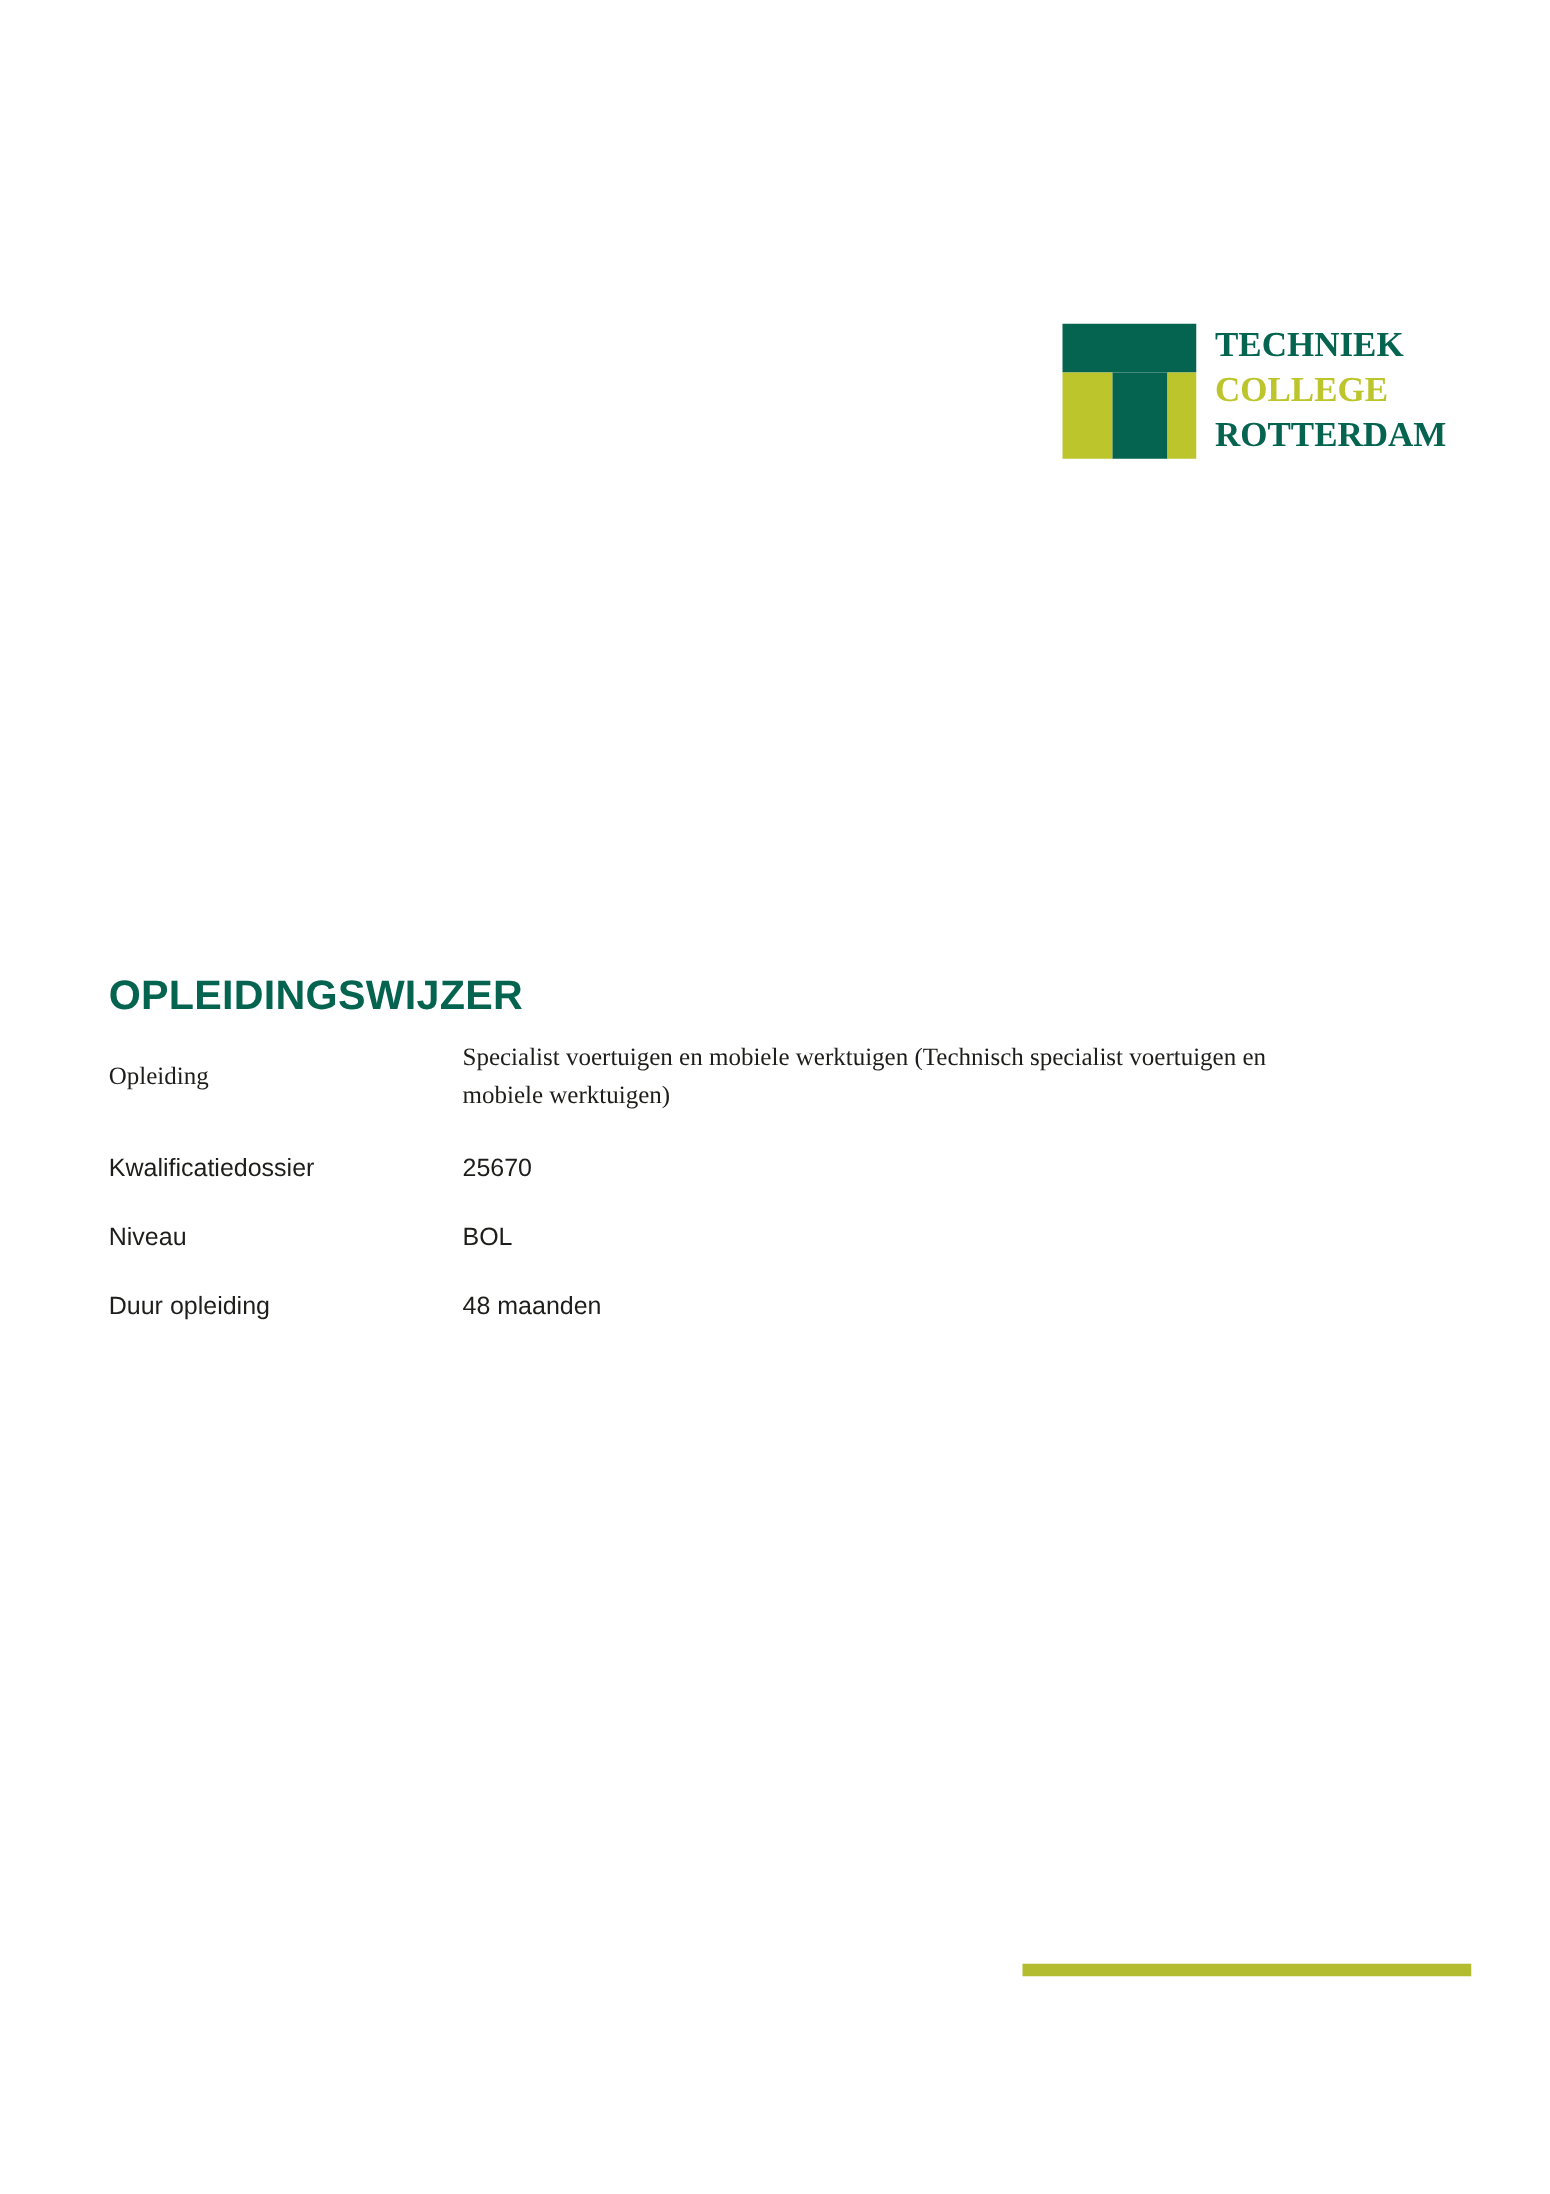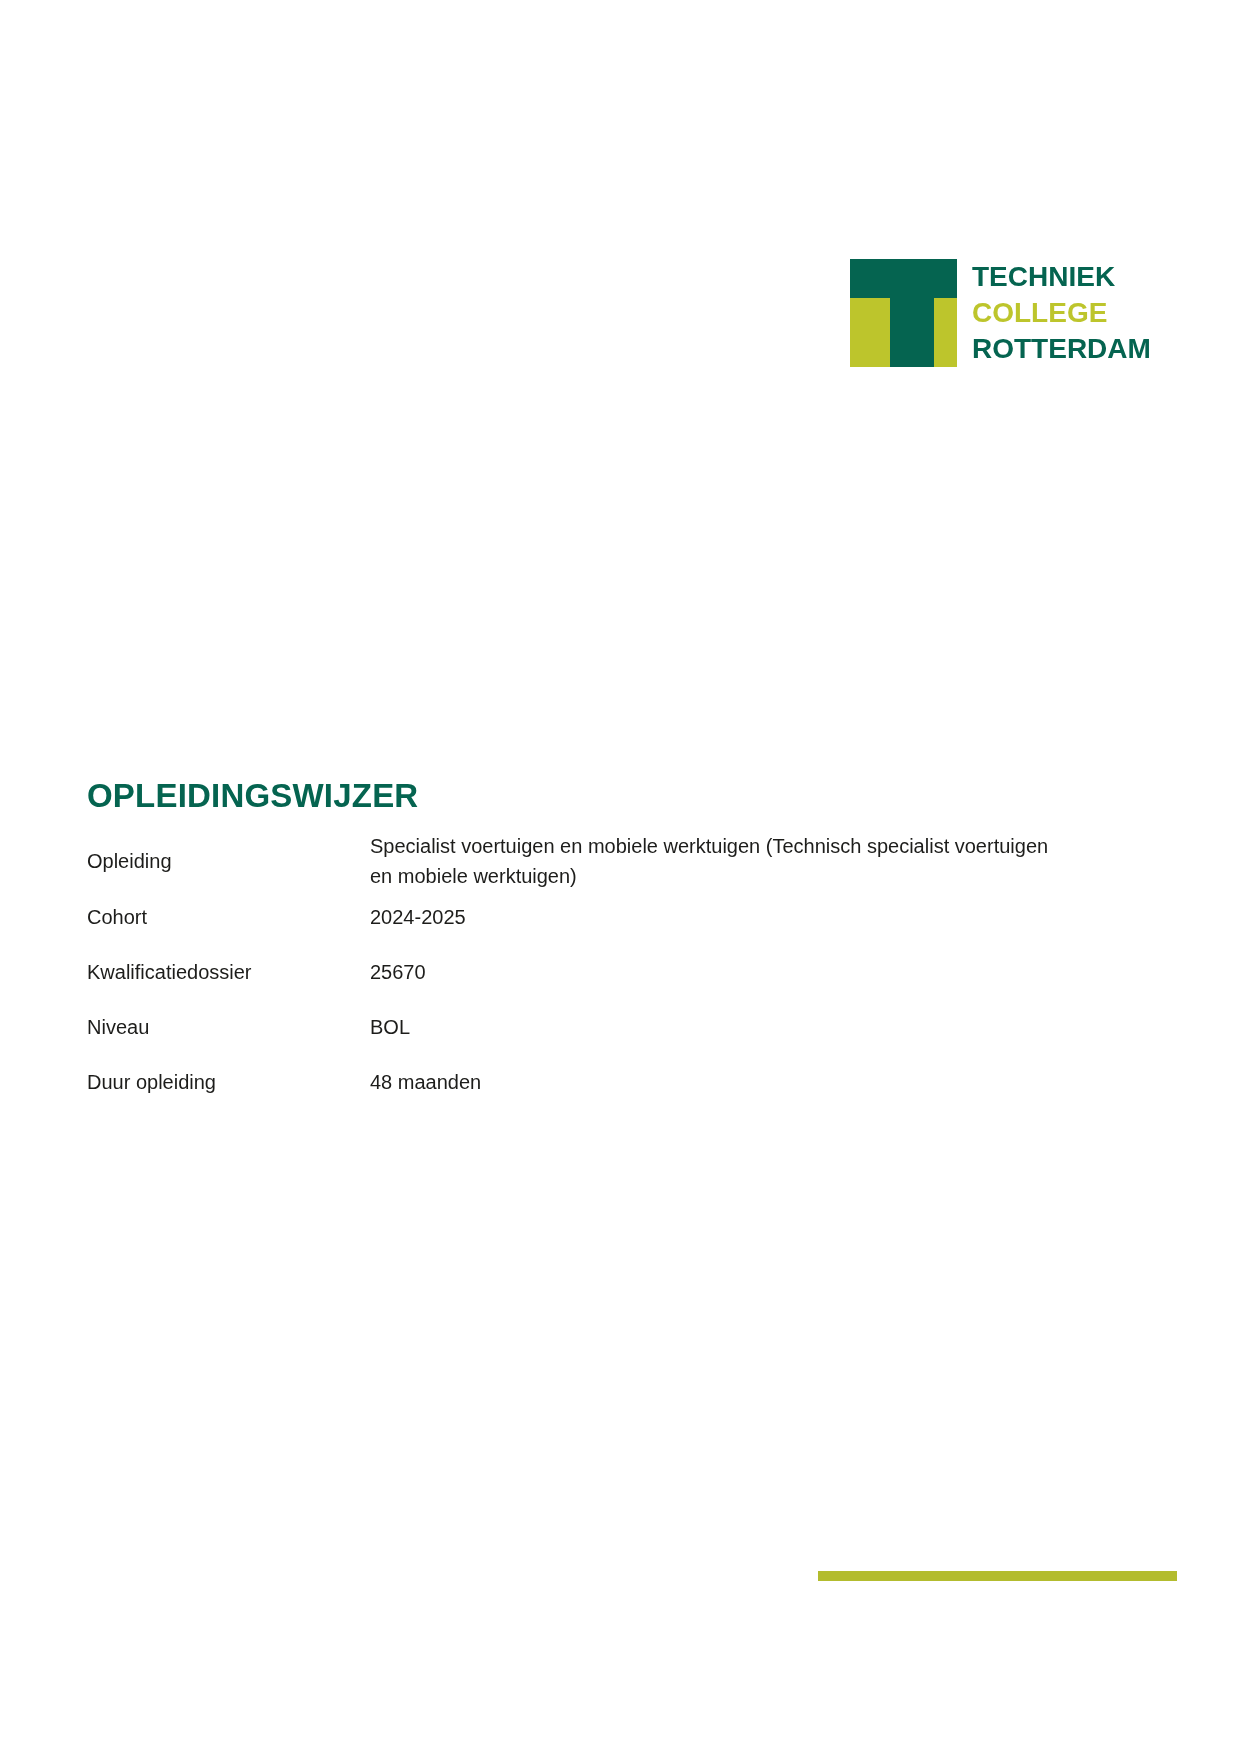--- a/index.html
+++ b/index.html
@@ -47,20 +47,21 @@
     padding:1px 0 2px 0;
     height:108px;
   }
   .logo-text span{
     display:block;
     font-size:28px;
     font-weight:bold;
     line-height:33px;
     letter-spacing:0px;
     white-space:nowrap;
+    font-family:Liberation Serif, serif;
   }
   .logo-line-green{color:var(--green);}
   .logo-line-yellow{color:var(--yellow);}
 
   
   .heading{
     position:absolute;
     left:87px;
     top:777px;
     font-size:33px;
@@ -89,21 +90,22 @@
   }
   .info-row .value{
     width:700px;
     font-size:20px;
     line-height:25px;
   }
   .info-row.multiline .value{
     line-height:30px;
   }
   .info-row.multiline{
-    margin-bottom:14px;
+    margin-bottom:32px;
+    font-family:Liberation Serif, serif;
   }
 
   
   .accent-bar{
     position:absolute;
     left:818px;
     top:1571px;
     width:359px;
     height:10px;
     background:var(--bar-yellow);
@@ -131,24 +133,20 @@
   </div>
 
   <h1 class="heading">OPLEIDINGSWIJZER</h1>
 
   <div class="info-table">
     <div class="info-row multiline">
       <div class="label">Opleiding</div>
       <div class="value">Specialist voertuigen en mobiele werktuigen (Technisch specialist voertuigen en mobiele werktuigen)</div>
     </div>
     <div class="info-row">
-      <div class="label">Cohort</div>
-      <div class="value">2024-2025</div>
-    </div>
-    <div class="info-row">
       <div class="label">Kwalificatiedossier</div>
       <div class="value">25670</div>
     </div>
     <div class="info-row">
       <div class="label">Niveau</div>
       <div class="value">BOL</div>
     </div>
     <div class="info-row">
       <div class="label">Duur opleiding</div>
       <div class="value">48 maanden</div>

